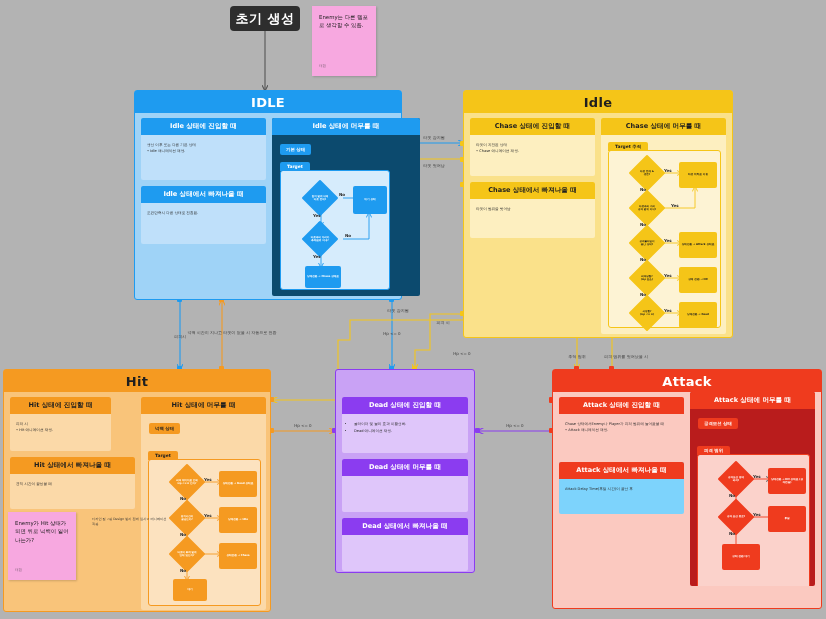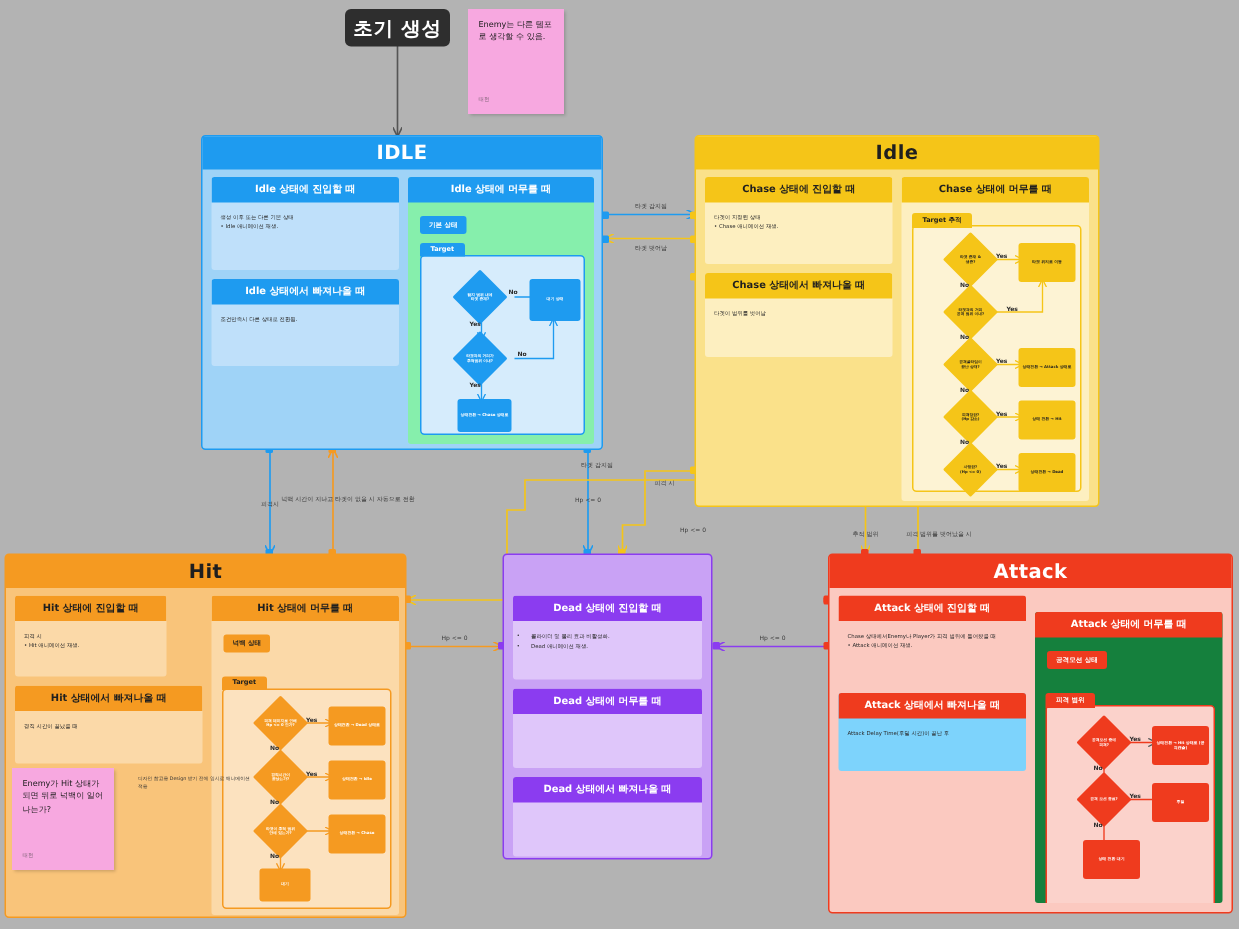--- a/index.html
+++ b/index.html
@@ -190,21 +190,21 @@
         <div class="panel-head" style="background:#1e9bf0">Idle 상태에 진입할 때</div>
         <div class="panel-body" style="white-space:pre-line">생성 이후 또는 다른 기본 상태
 • Idle 애니메이션 재생.</div>
       </div>
 
       <div class="abs panel" style="left:6px;top:73px;width:125px;height:58px;background:#bfe0fa">
         <div class="panel-head" style="background:#1e9bf0">Idle 상태에서 빠져나올 때</div>
         <div class="panel-body">조건만족시 다른 상태로 전환됨.</div>
       </div>
 
-      <div class="abs panel" style="left:137px;top:5px;width:124px;height:178px;background:#86efac">
+      <div class="abs panel" style="left:137px;top:5px;width:148px;height:178px;background:#0c4a6e">
         <div class="panel-head" style="background:#1e9bf0">Idle 상태에 머무를 때</div>
         <div class="abs chip" style="left:8px;top:26px;background:#1e9bf0">기본 상태</div>
 
         <div class="frame" style="left:8px;top:52px;width:108px;height:118px;border-color:#1e9bf0;background:#d6ecfc">
           <div class="frame-tab" style="background:#1e9bf0">Target</div>
 
           <svg width="108" height="118" style="position:absolute;inset:0">
             <path d="M62,27 L84,27" stroke="#1e9bf0" stroke-width=".9" fill="none" marker-end="url(#ah-blue)"></path>
             <path d="M40,40 L40,55" stroke="#1e9bf0" stroke-width=".9" fill="none" marker-end="url(#ah-blue)"></path>
             <path d="M62,68 L88,68 L88,42" stroke="#1e9bf0" stroke-width=".9" fill="none" marker-end="url(#ah-blue)"></path>
@@ -397,21 +397,21 @@
       <div class="abs panel" style="left:6px;top:5px;width:125px;height:54px;background:#fbc9c0">
         <div class="panel-head" style="background:#ef3b1e">Attack 상태에 진입할 때</div>
         <div class="panel-body" style="white-space:pre-line">Chase 상태에서Enemy나 Player가 피격 범위에 들어왔을 때
 • Attack 애니메이션 재생.</div>
       </div>
       <div class="abs panel" style="left:6px;top:70px;width:125px;height:52px;background:#7dd3fc">
         <div class="panel-head" style="background:#ef3b1e">Attack 상태에서 빠져나올 때</div>
         <div class="panel-body">Attack Delay Time(후딜 시간)이 끝난 후</div>
       </div>
 
-      <div class="abs panel" style="left:137px;top:16px;width:125px;height:194px;background:#15803d">
+      <div class="abs panel" style="left:137px;top:0;width:125px;height:194px;background:#b91c1c">
         <div class="panel-head" style="background:#ef3b1e">Attack 상태에 머무를 때</div>
         <div class="abs chip" style="left:8px;top:26px;background:#ef3b1e">공격모션 상태</div>
 
         <div class="frame" style="left:7px;top:62px;width:111px;height:142px;border-color:#ef3b1e;background:#fbd2cb">
           <div class="frame-tab" style="background:#ef3b1e">피격 범위</div>
 
           <svg width="111" height="142" style="position:absolute;inset:0">
             <path d="M54,24 L72,24" stroke="#ef3b1e" stroke-width=".9" fill="none" marker-end="url(#ah-dark)"></path>
             <path d="M38,37 L38,52" stroke="#ef3b1e" stroke-width=".9" fill="none"></path>
             <path d="M54,62 L72,62" stroke="#ef3b1e" stroke-width=".9" fill="none"></path>

